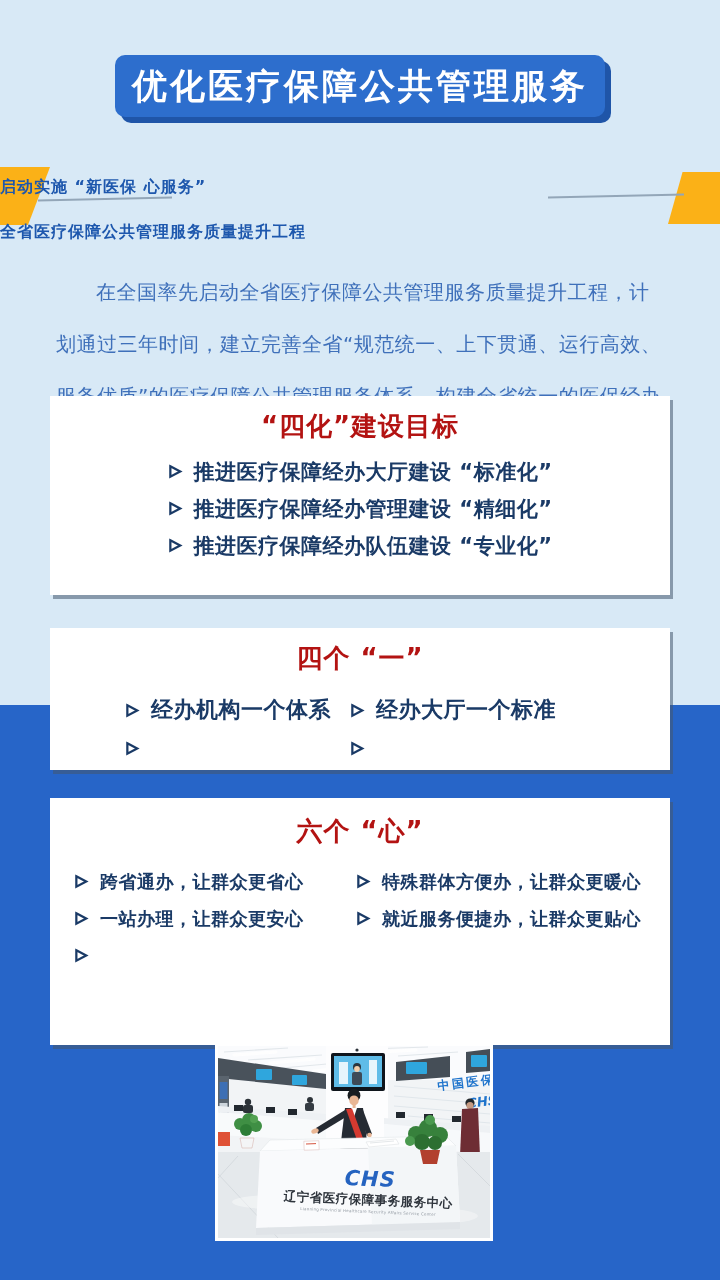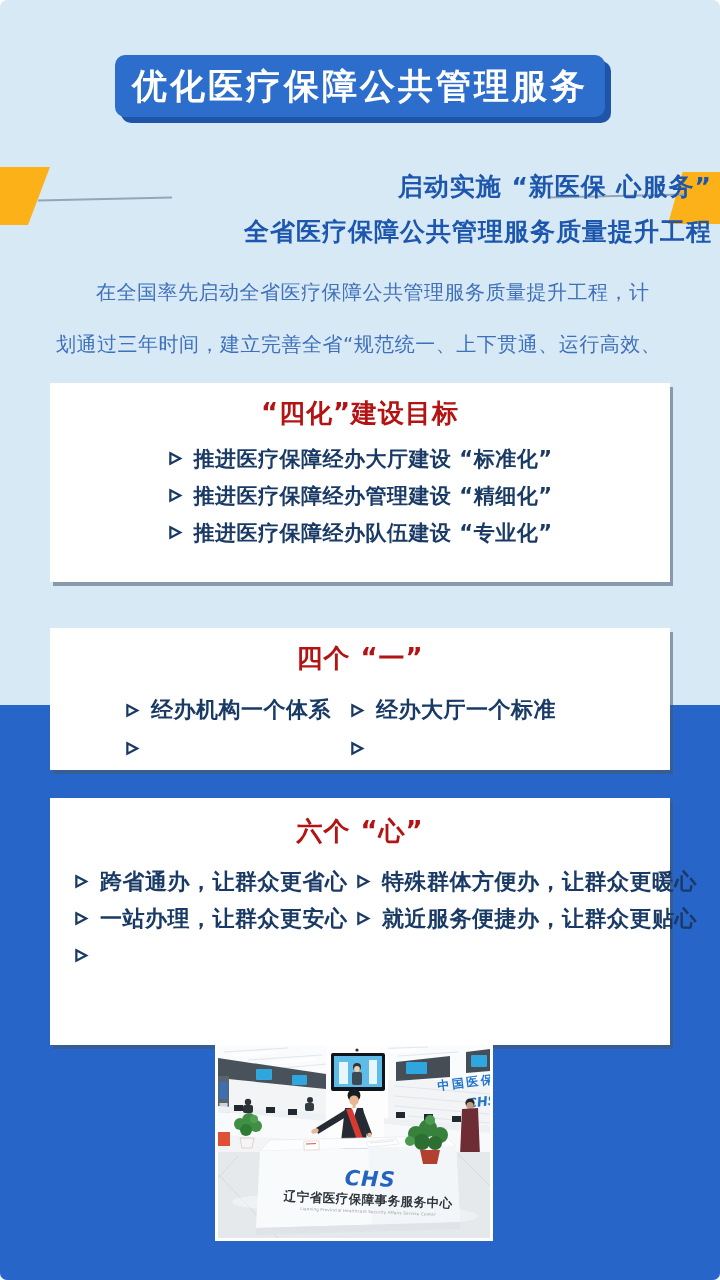--- a/index.html
+++ b/index.html
@@ -1,73 +1,72 @@
 <!DOCTYPE html>
 <html><head>
 <meta charset="utf-8">
 <style>
   html,body{margin:0;padding:0;}
   .page{
     position:relative;width:720px;height:1280px;overflow:hidden;
     background:#d8e9f6;
     font-family:"DejaVu Sans","Liberation Sans",sans-serif;
-    border-radius:7px;
   }
   .bottom-bg{position:absolute;left:0;top:705px;width:720px;height:575px;background:#2765c8;}
 
   .banner{
     position:absolute;left:115px;top:55px;width:490px;height:62px;
     background:#2d6ecd;border-radius:10px;box-shadow:6px 6px 0 #1f55a8;
     display:flex;align-items:center;justify-content:center;
     color:#ffffff;font-size:35px;font-weight:700;letter-spacing:3px;white-space:nowrap;
   }
 
   .deco{position:absolute;background:#fbb117;}
   .deco-left{left:0;top:167px;width:50px;height:58px;clip-path:polygon(0 0,100% 0,56% 100%,0 100%);}
   .deco-right{left:668px;top:172px;width:52px;height:52px;clip-path:polygon(28% 0,100% 0,100% 100%,0 100%);}
   .rule{position:absolute;height:2px;background:#93a6b8;}
   .rule-left{left:38px;top:198px;width:134px;transform:rotate(-1.2deg);}
   .rule-right{left:548px;top:195px;width:136px;transform:rotate(-1.2deg);}
 
   .heading{
-    position:absolute;left:0;top:164px;width:712px;text-align:right;
-    color:#1d57ad;font-weight:700;font-size:25px;line-height:45px;letter-spacing:1px;
+    position:absolute;left:0;top:164px;width:712px;text-align:left;
+    color:#1d57ad;font-weight:700;font-size:16px;line-height:45px;letter-spacing:1px;
   }
 
   .intro{
     position:absolute;left:56px;top:266px;width:612px;margin:0;
     font-size:20px;line-height:52px;color:#3f70ba;text-indent:2em;letter-spacing:.5px;
   }
 
   .card{
     position:absolute;left:50px;width:620px;background:#ffffff;
     box-shadow:3px 4px 0 rgba(70,88,110,.55);box-sizing:border-box;
   }
-  .card1{top:383px;height:199px;}
+  .card1{top:396px;height:199px;}
   .card2{top:628px;height:142px;}
   .card3{top:798px;height:247px;}
   .card-title{
     margin:13px 0 0;text-align:center;color:#b31312;
     font-size:26px;font-weight:700;letter-spacing:1px;
   }
   .card3 .card-title{margin-top:16px;}
 
   ul{list-style:none;margin:0;padding:0;}
   .list-center{margin-top:9px;}
   .item{
     display:flex;align-items:center;justify-content:center;height:37px;
     color:#1a3a66;font-weight:700;font-size:21px;letter-spacing:.5px;white-space:nowrap;
   }
   .arrow{width:15px;height:15px;margin-right:11px;flex:none;}
   .arrow path{fill:none;stroke:#1a3a66;stroke-width:2.4;stroke-linejoin:miter;}
 
   .grid2{display:grid;grid-template-columns:225px auto;width:470px;margin:15px auto 0;}
   .grid2 .item{justify-content:flex-start;font-size:22px;height:38px;}
   .grid3{display:grid;grid-template-columns:282px auto;grid-template-rows:repeat(3,37px);grid-auto-flow:column;margin:14px 0 0 24px;}
-  .grid3 .item{justify-content:flex-start;font-size:22px;}
+  .grid3 .item{justify-content:flex-start;font-size:18px;}
 
   .photo{
     position:absolute;left:215px;top:1043px;width:278px;height:198px;margin:0;
     background:#ffffff;box-sizing:border-box;padding:3px;
   }
   .photo svg{display:block;width:272px;height:192px;}
   .photo text{font-family:"DejaVu Sans","Liberation Sans",sans-serif;}
 </style>
 </head>
 <body>

